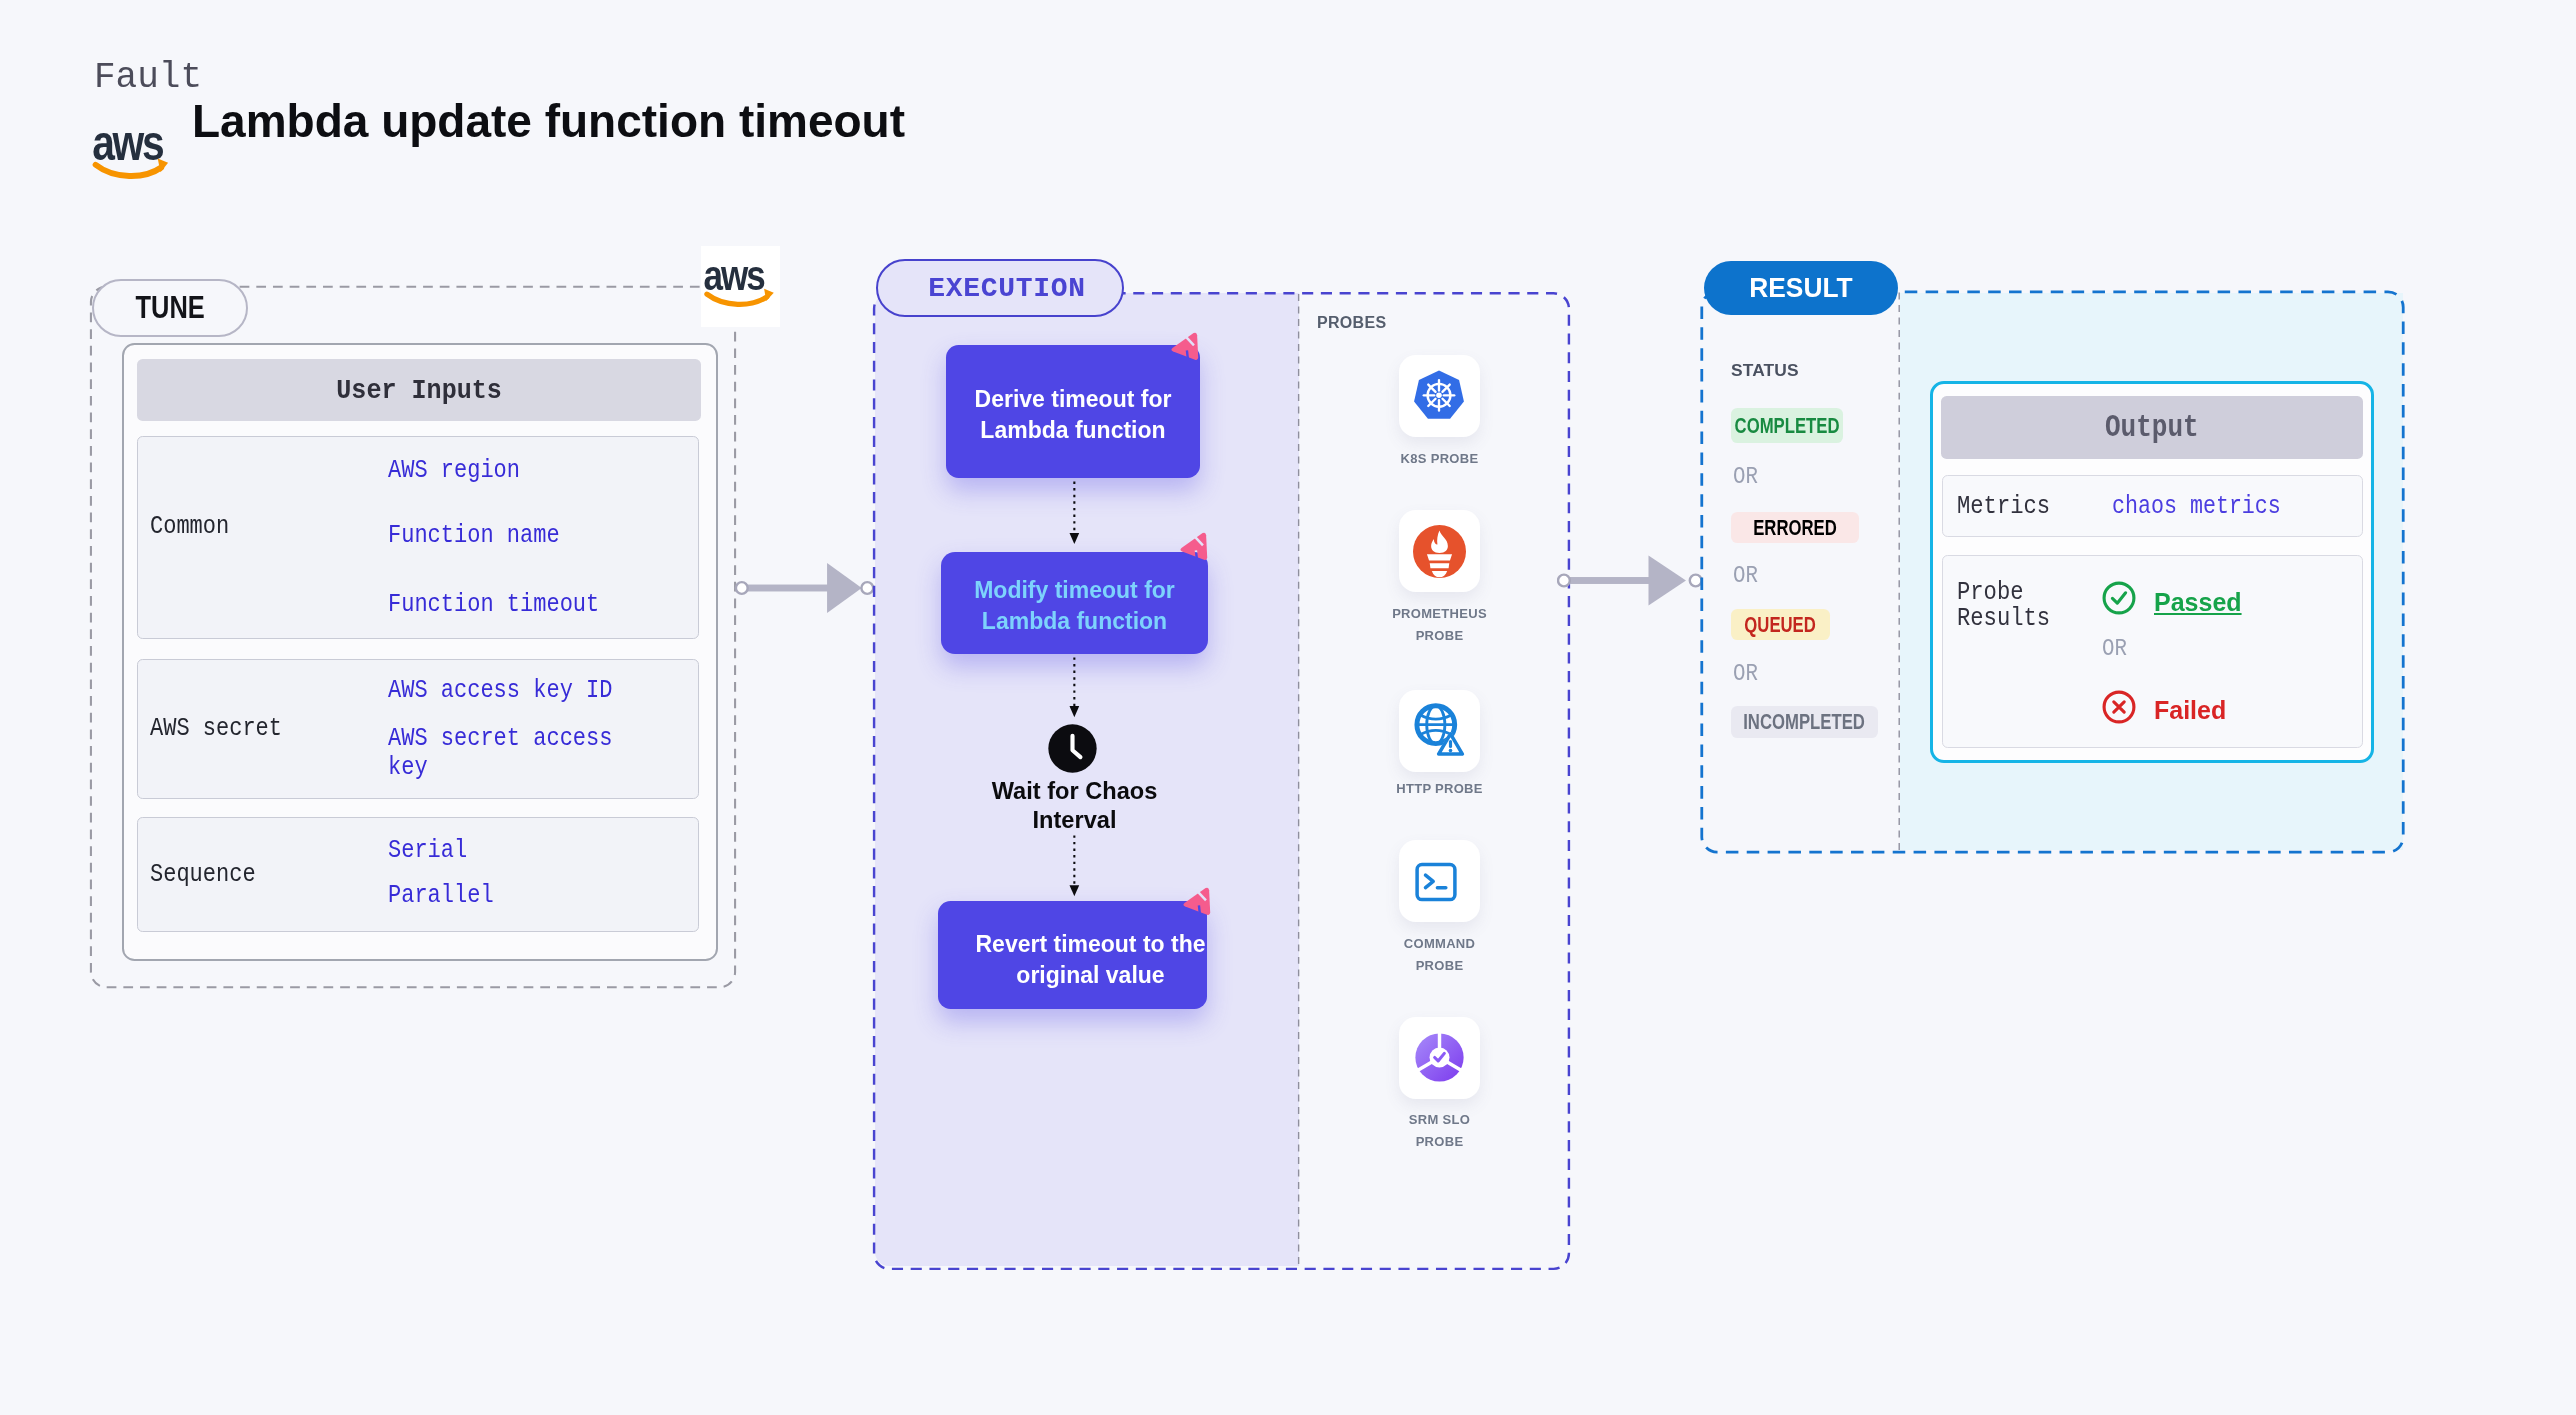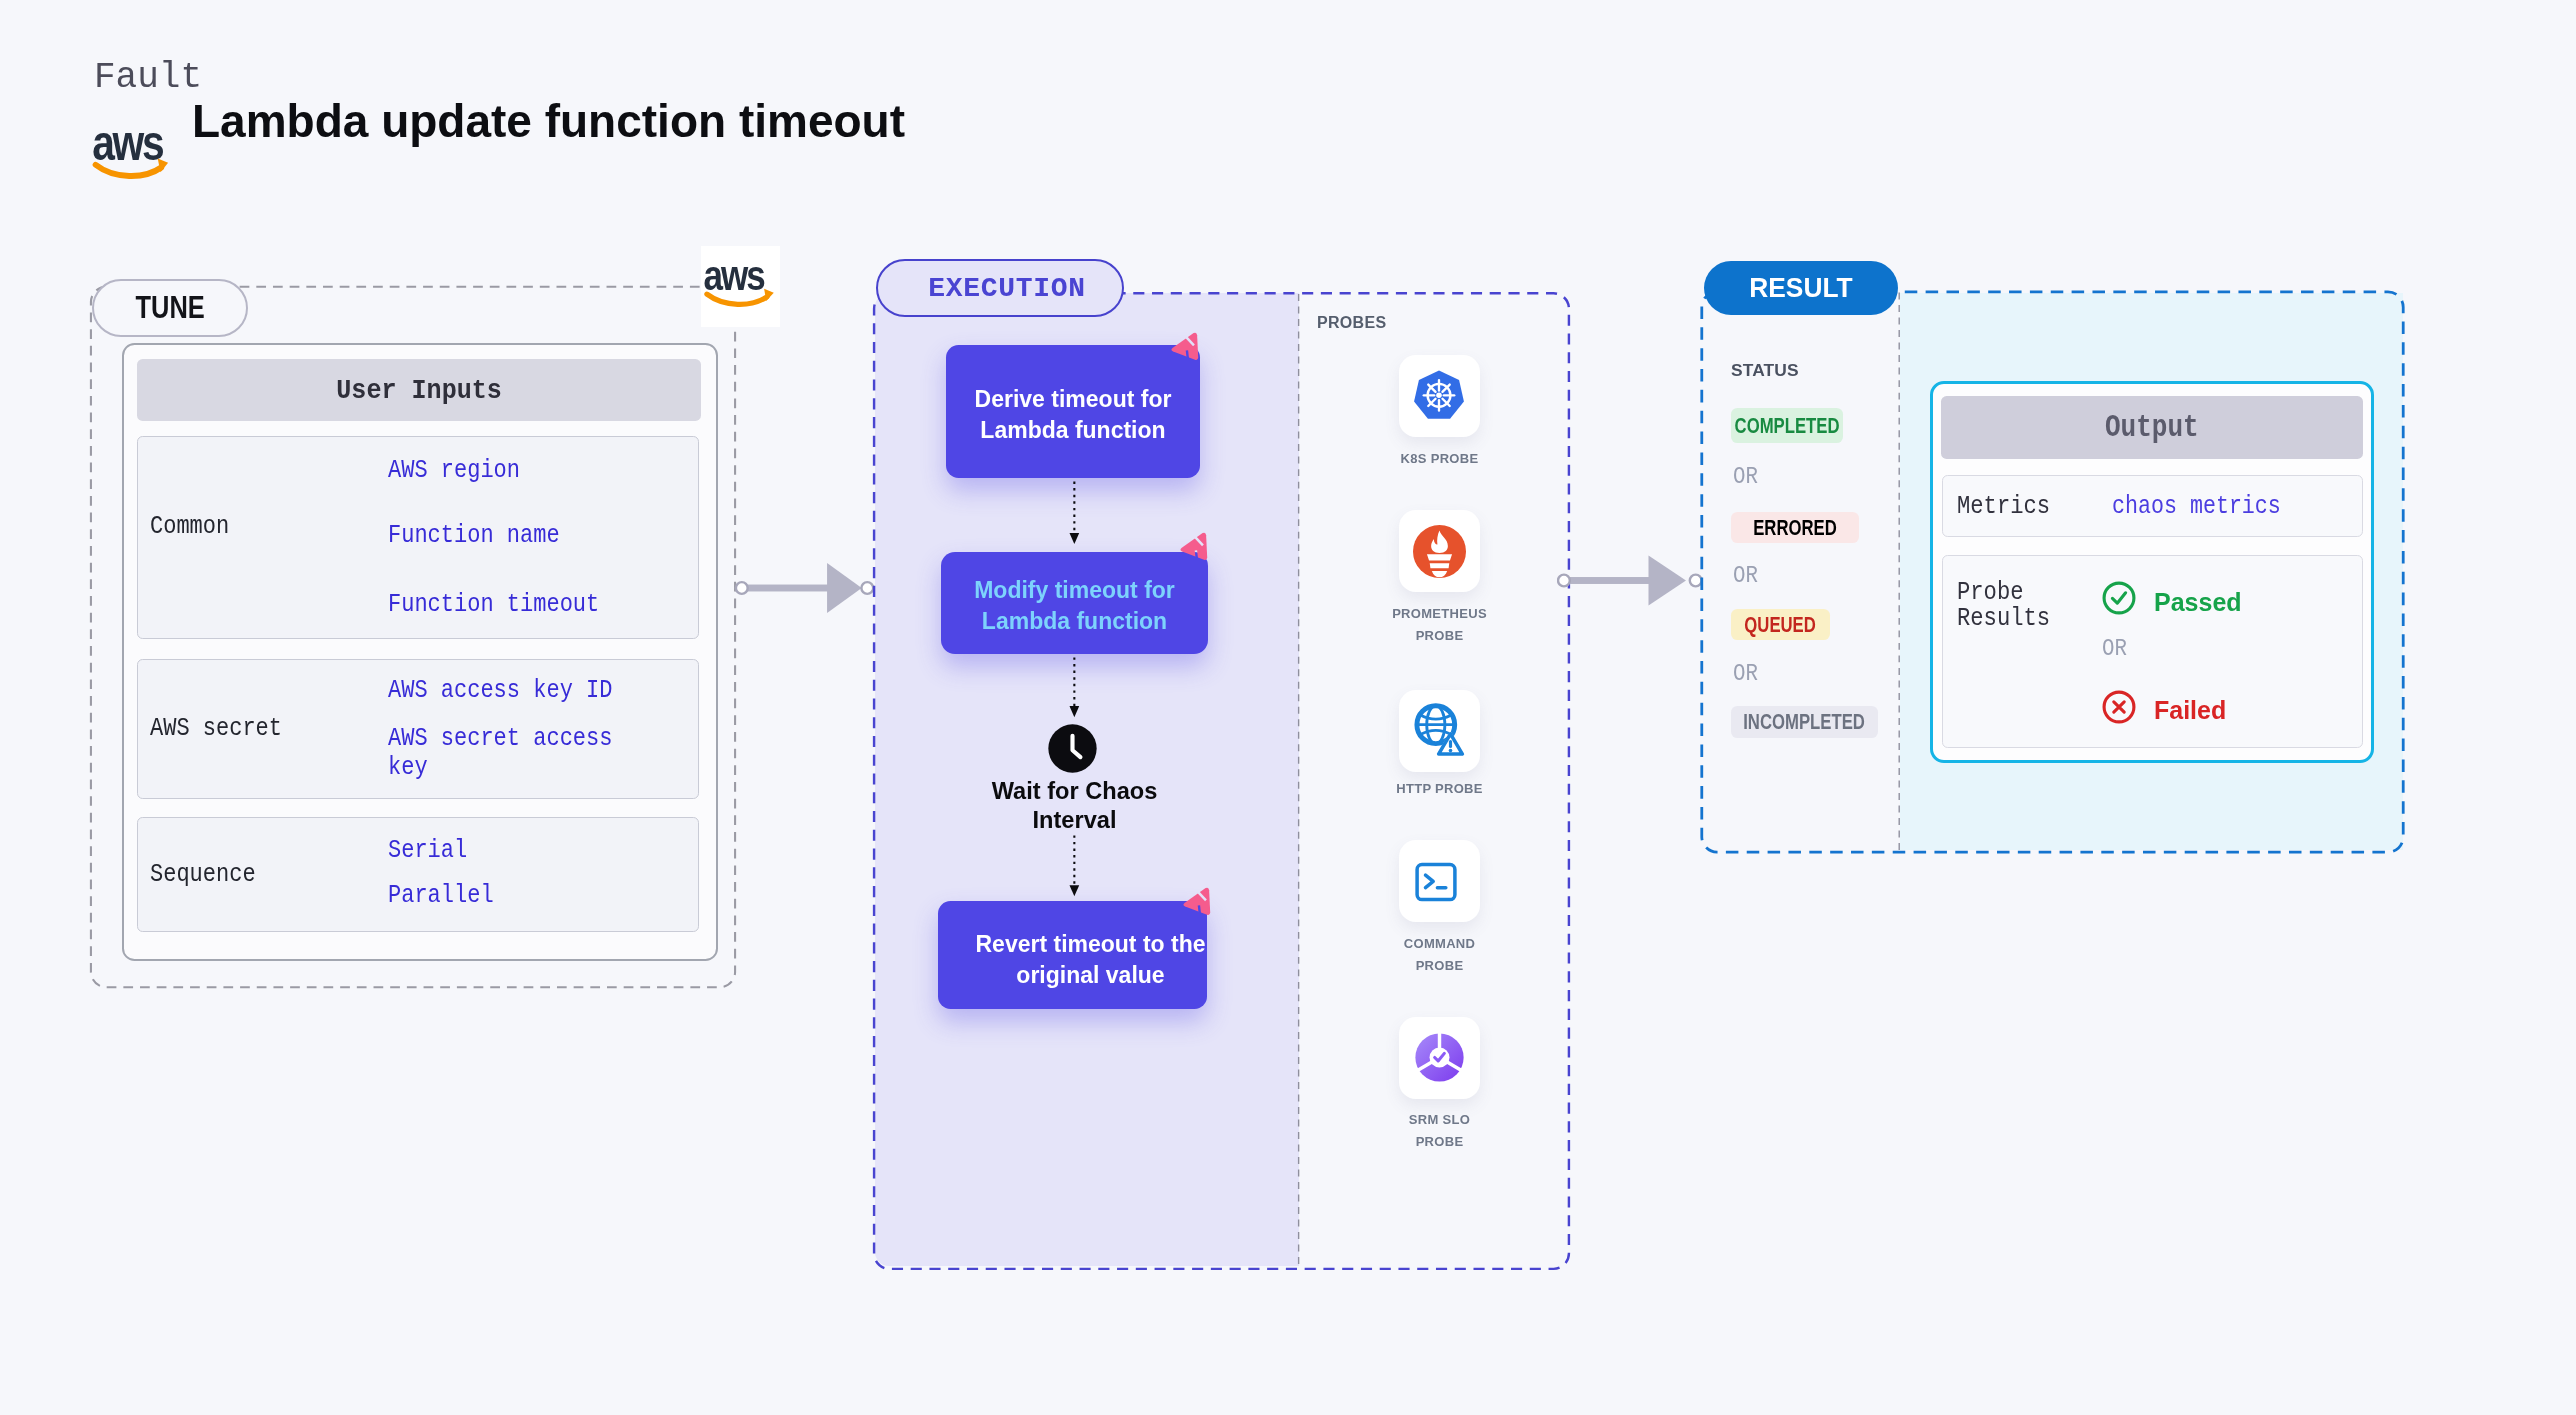--- a/index.html
+++ b/index.html
@@ -241,20 +241,20 @@
 <div class="abs" style="left:1942px; top:475px; width:421px; height:62px; background:#f8f9fc; border:1.4px solid #d9dae3; border-radius:5.6px;"></div>
 <div class="abs mono" style="left:1957px; top:493px; font-size:26.4px; line-height:26.4px; color:#32323e; transform:scaleX(0.84); transform-origin:0 50%;">Metrics</div>
 <div class="abs mono" style="left:2112px; top:493px; font-size:26.4px; line-height:26.4px; color:#4b3de0; transform:scaleX(0.82); transform-origin:0 50%;">chaos metrics</div>
 <div class="abs" style="left:1942px; top:555px; width:421px; height:193px; background:#f8f9fc; border:1.4px solid #d9dae3; border-radius:5.6px;"></div>
 <div class="abs mono" style="left:1957px; top:579px; font-size:26.4px; line-height:26.4px; color:#32323e; transform:scaleX(0.84); transform-origin:0 0;">Probe<br>Results</div>
 
 <svg class="abs" style="left:2102px; top:581px;" width="34" height="34" viewBox="0 0 49 49">
   <circle cx="24.5" cy="24.5" r="21.5" fill="none" stroke="#16a34a" stroke-width="4.5"></circle>
   <path d="M15 25 L22 32 L34 17" fill="none" stroke="#16a34a" stroke-width="4.5" stroke-linecap="round" stroke-linejoin="round"></path>
 </svg>
-<div class="abs sans" style="left:2154px; top:588px; font-size:25px; font-weight:bold; color:#16a34a;">Passed</div>
+<div class="abs sans" style="left:2154px; top:588px; font-size:25px; font-weight:bold; color:#16a34a;text-decoration:underline;">Passed</div>
 <div class="abs mono" style="left:2102px; top:637px; font-size:23.6px; line-height:23.6px; color:#9aa0b2; transform:scaleX(0.88); transform-origin:0 50%;">OR</div>
 <svg class="abs" style="left:2102px; top:690px;" width="34" height="34" viewBox="0 0 49 49">
   <circle cx="24.5" cy="24.5" r="21.5" fill="none" stroke="#d92525" stroke-width="4.5"></circle>
   <path d="M17 17 L32 32 M32 17 L17 32" fill="none" stroke="#d92525" stroke-width="4.5" stroke-linecap="round"></path>
 </svg>
 <div class="abs sans" style="left:2154px; top:696px; font-size:25px; font-weight:bold; color:#d92525;">Failed</div>
 
 
 </body></html>

